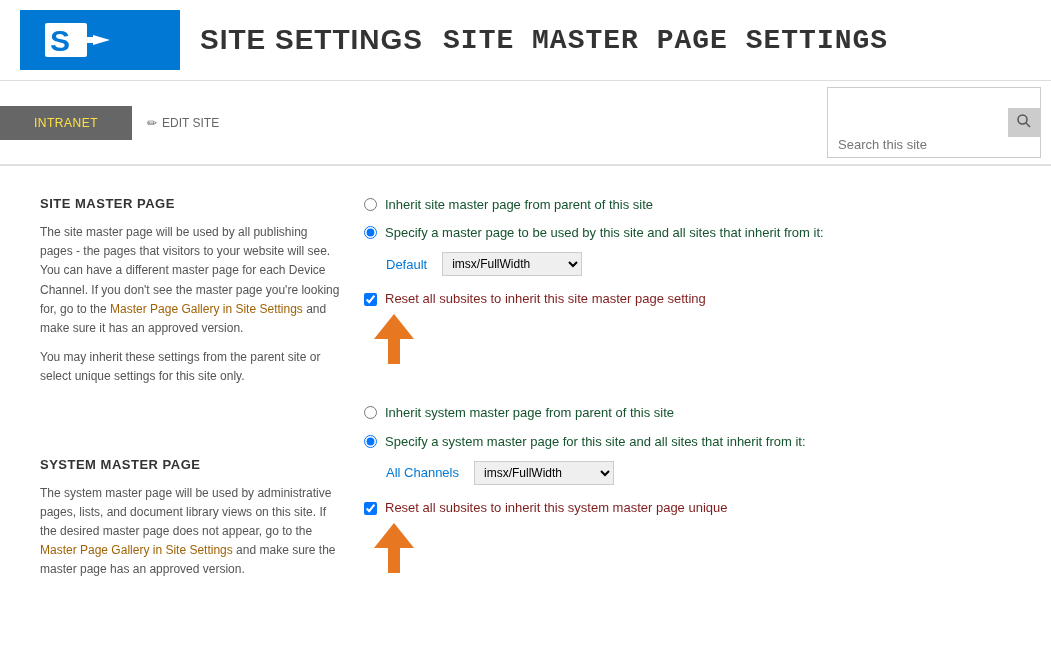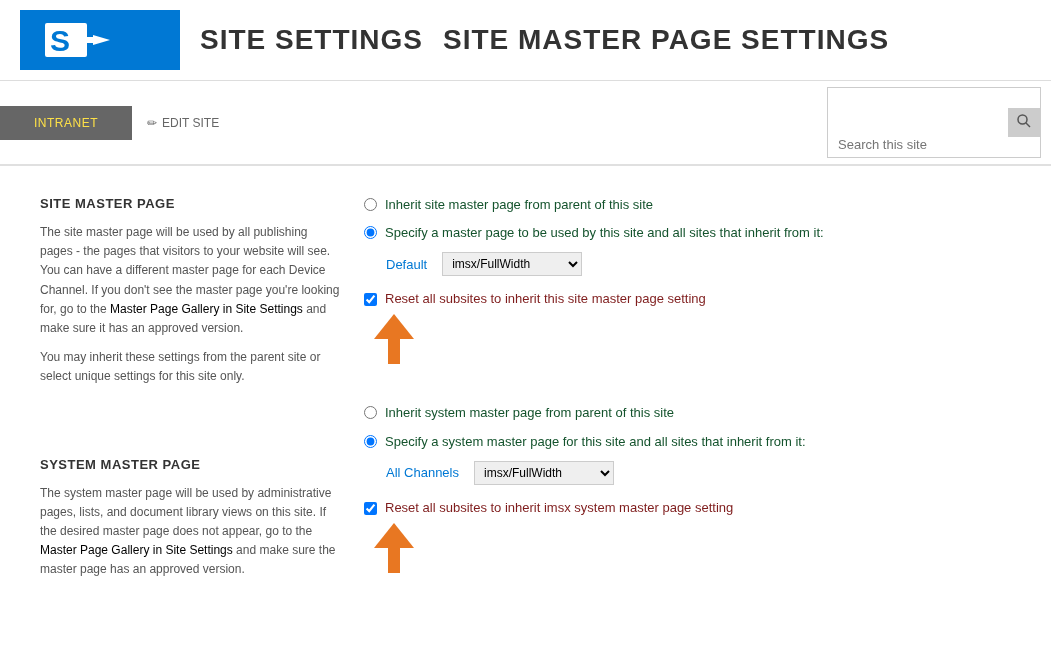--- a/index.html
+++ b/index.html
@@ -35,20 +35,21 @@
       color: #333;
       letter-spacing: 1px;
       text-transform: uppercase;
     }
     .header-title h2 {
       font-size: 28px;
       font-weight: 700;
       color: #333;
       letter-spacing: 1px;
       text-transform: uppercase;
+      font-family: Liberation Mono, monospace;
     }
 
     
     .navbar {
       display: flex;
       align-items: center;
       background: #fff;
       border-bottom: 2px solid #e0e0e0;
       padding: 0 0 0 0;
     }
@@ -119,21 +120,21 @@
       margin-bottom: 12px;
     }
 
     .description {
       font-size: 12px;
       color: #555;
       line-height: 1.6;
       margin-bottom: 10px;
     }
     .description a {
-      color: #000000;
+      color: #a16207;
       text-decoration: none;
     }
 
     .section-gap { height: 60px; }
 
     
     .right-panel {
       flex: 1;
     }
 
@@ -310,21 +311,21 @@
         <label class="radio-label" for="system-specify">Specify a system master page for this site and all sites that inherit from it:</label>
       </div>
       <div class="dropdown-row">
         <span class="channel-label">All Channels</span>
         <select class="channel-select">
           <option>imsx/FullWidth</option>
         </select>
       </div>
       <div class="checkbox-row">
         <input type="checkbox" id="system-reset" checked="" style="">
-        <label class="checkbox-label" for="system-reset">Reset all subsites to inherit imsx system master page setting</label>
+        <label class="checkbox-label" for="system-reset">Reset all subsites to inherit this system master page unique</label>
       </div>
 
       <div class="orange-arrow">
         <div class="arrow-triangle"></div>
         <div class="arrow-shaft"></div>
       </div>
     </div>
 
   </div>
 </div>

